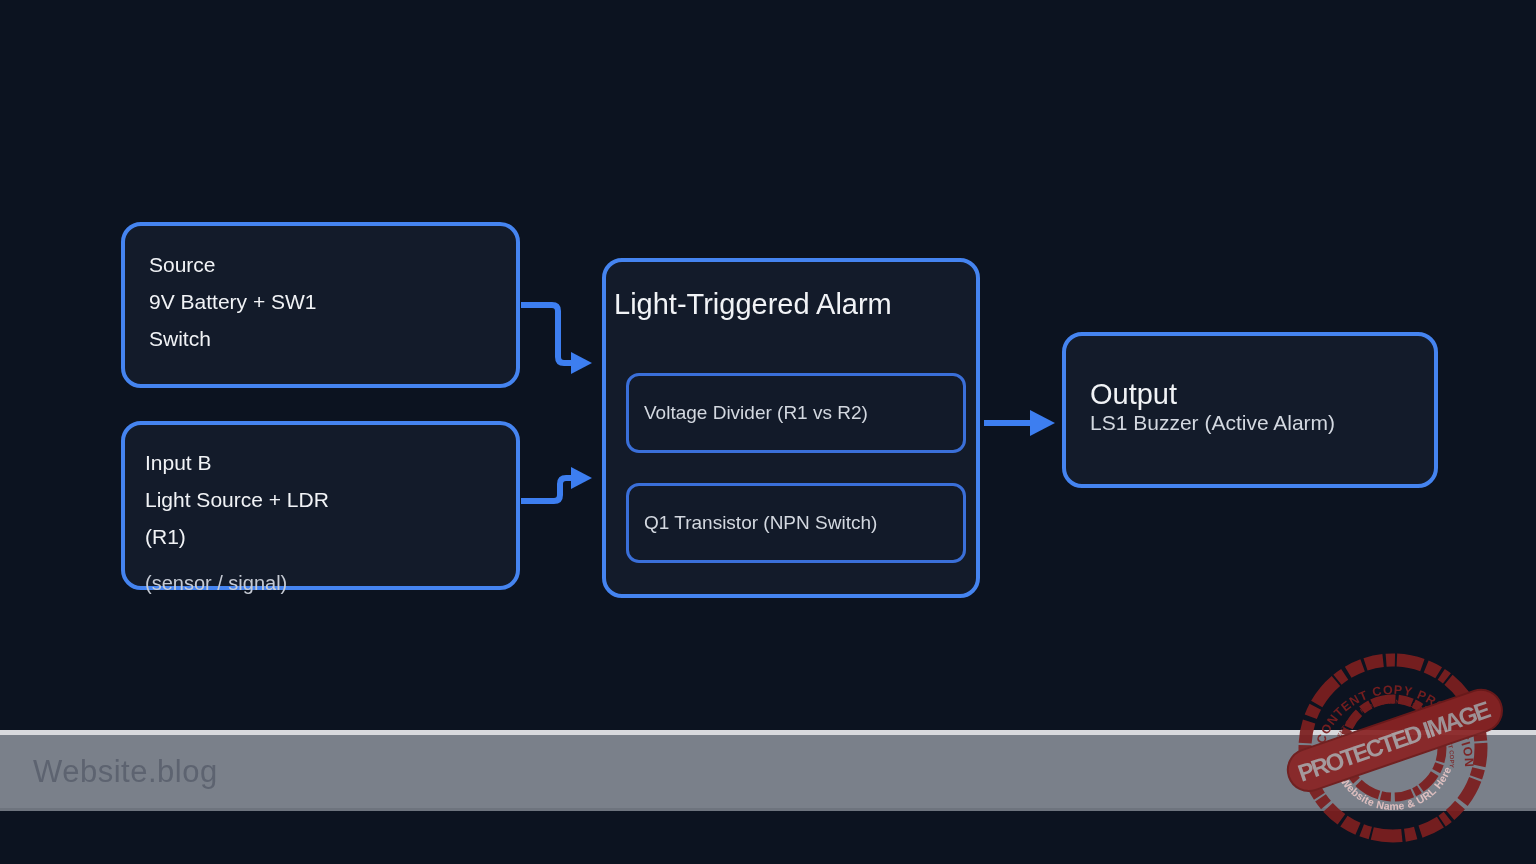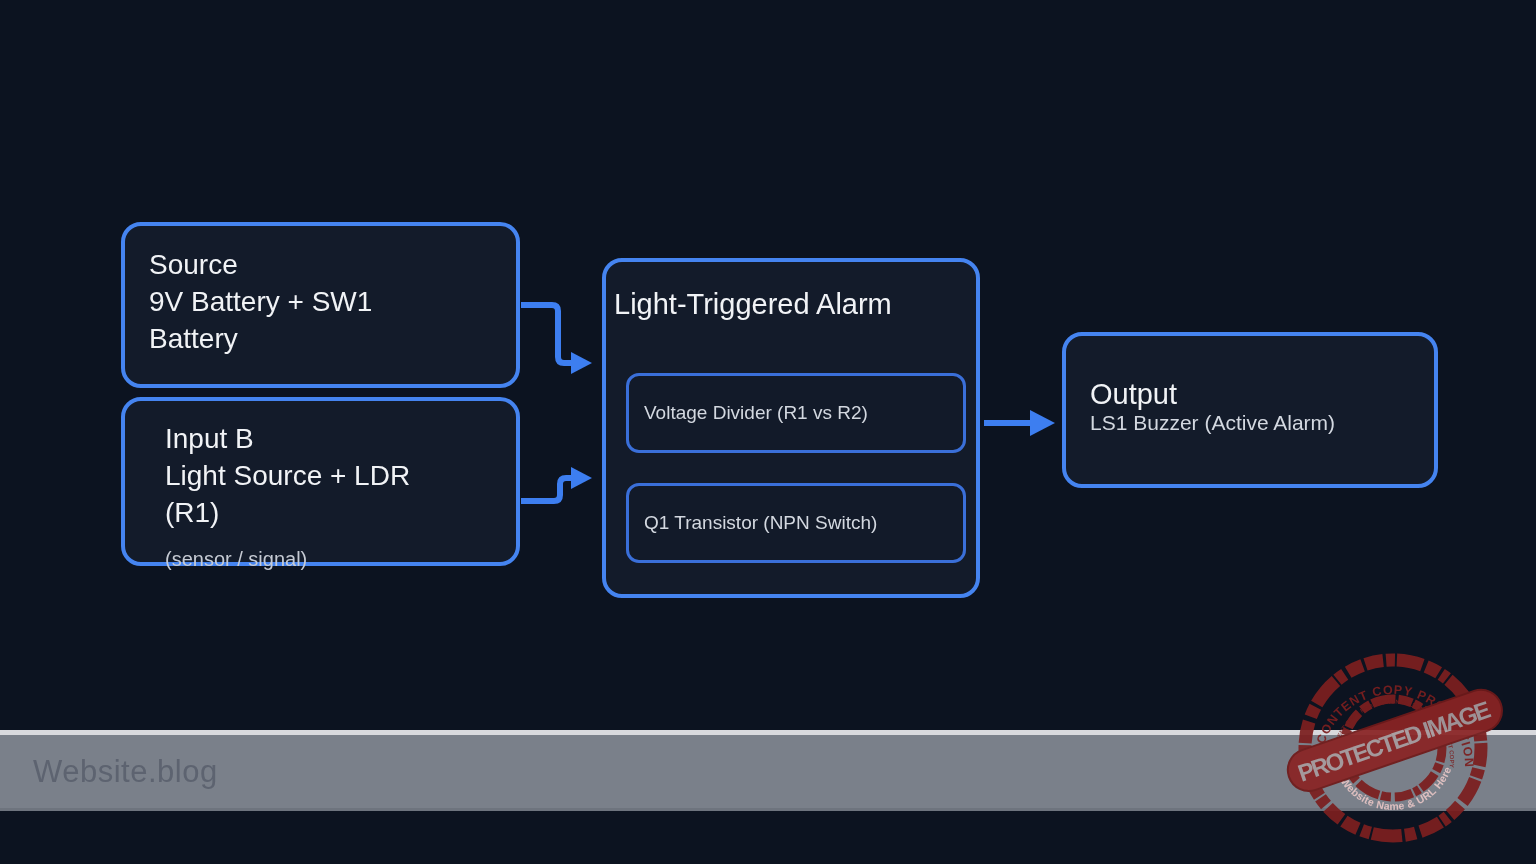--- a/index.html
+++ b/index.html
@@ -13,25 +13,25 @@
 
   
   .node {
     position: absolute;
     background: #131b2a;
     border: 4px solid #4584f0;
     border-radius: 20px;
     color: #f1f3f6;
   }
   .node-source { left: 121px; top: 222px; width: 399px; height: 166px; padding: 20px 24px; }
-  .node-input  { left: 121px; top: 397px; width: 399px; height: 169px; padding: 19px 40px; }
+  .node-input  { left: 121px; top: 421px; width: 399px; height: 169px; padding: 19px 20px; }
   .node-process{ left: 602px; top: 258px; width: 378px; height: 340px; padding: 25px 8px; }
   .node-output { left: 1062px; top: 332px; width: 376px; height: 156px; padding: 42px 24px; }
 
-  .node-line { font-size: 28px; line-height: 37px; font-weight: 400; }
+  .node-line { font-size: 21px; line-height: 37px; font-weight: 400; }
   .node-note { font-size: 20px; line-height: 24px; color: #c5cad3; margin-top: 16px; }
 
   .process-title { font-size: 29px; line-height: 34px; }
 
   .subnode {
     position: absolute;
     left: 20px;
     width: 340px;
     height: 80px;
     background: #121a29;
@@ -86,21 +86,21 @@
   }
 </style>
 </head>
 <body>
 
 <div class="stage">
 
   <div class="node node-source">
     <div class="node-line">Source</div>
     <div class="node-line">9V Battery + SW1</div>
-    <div class="node-line">Battery</div>
+    <div class="node-line">Switch</div>
   </div>
 
   <div class="node node-input">
     <div class="node-line">Input B</div>
     <div class="node-line">Light Source + LDR</div>
     <div class="node-line">(R1)</div>
     <div class="node-note">(sensor / signal)</div>
   </div>
 
   <div class="node node-process">

